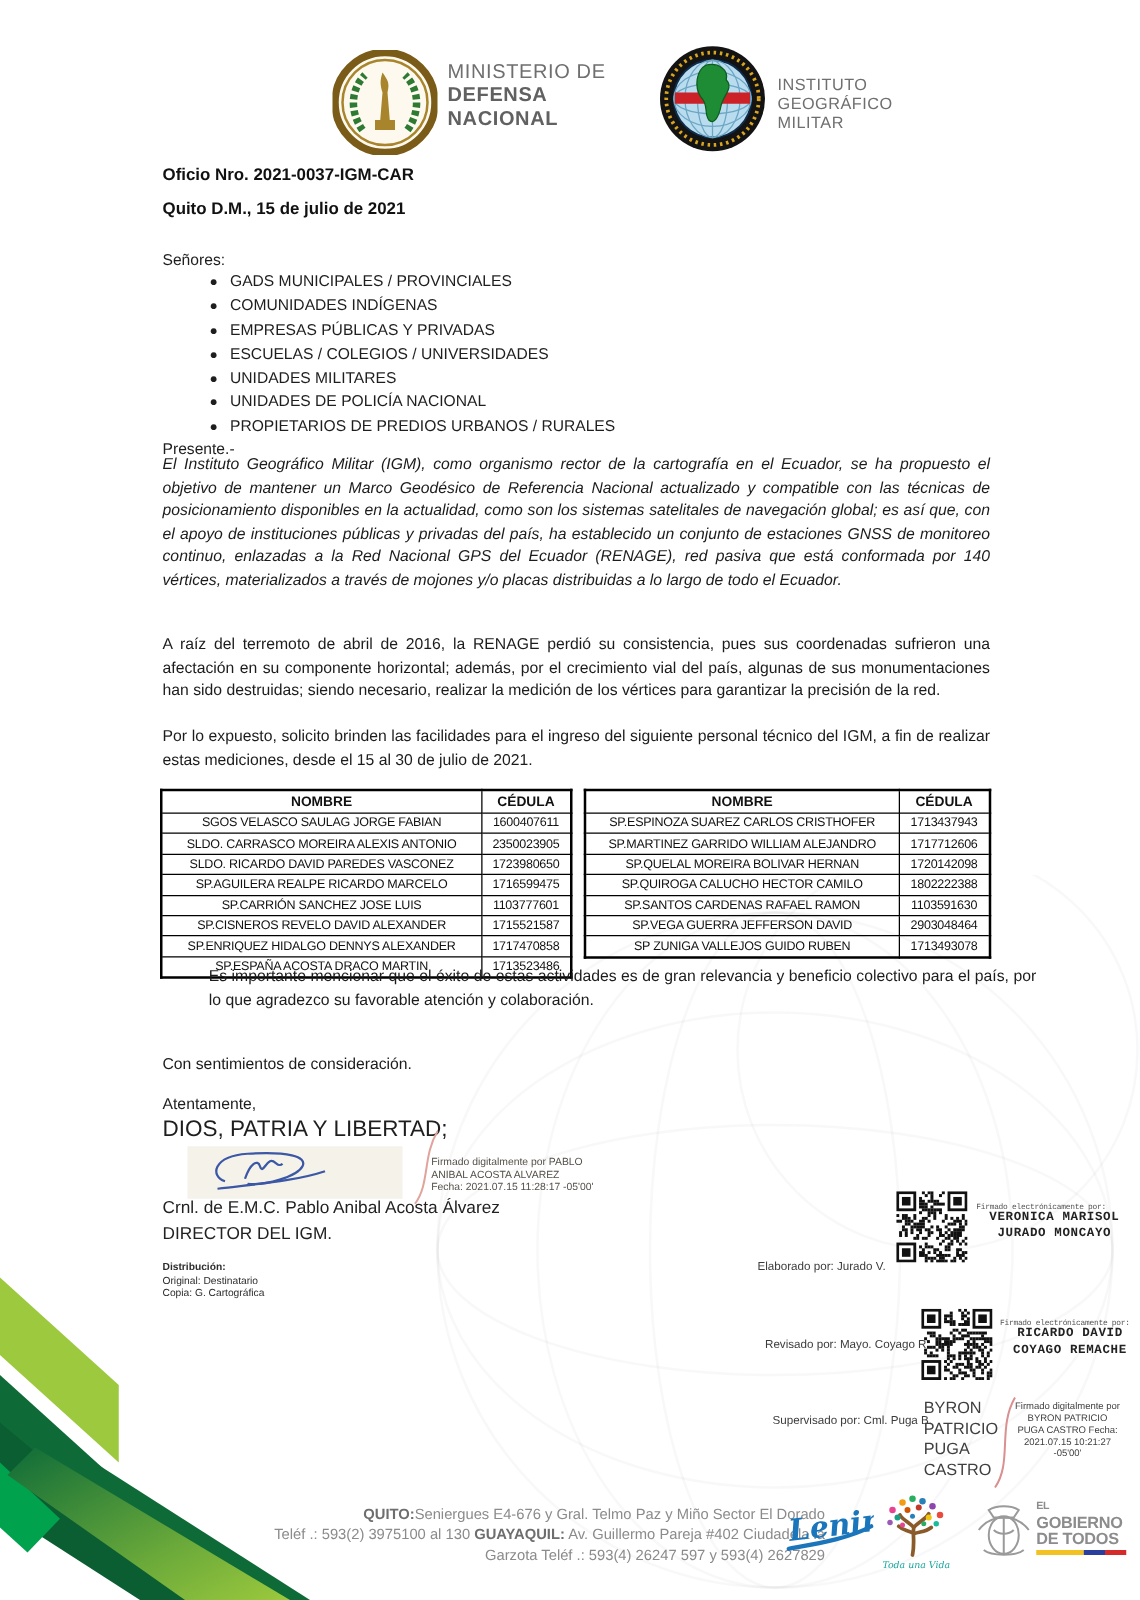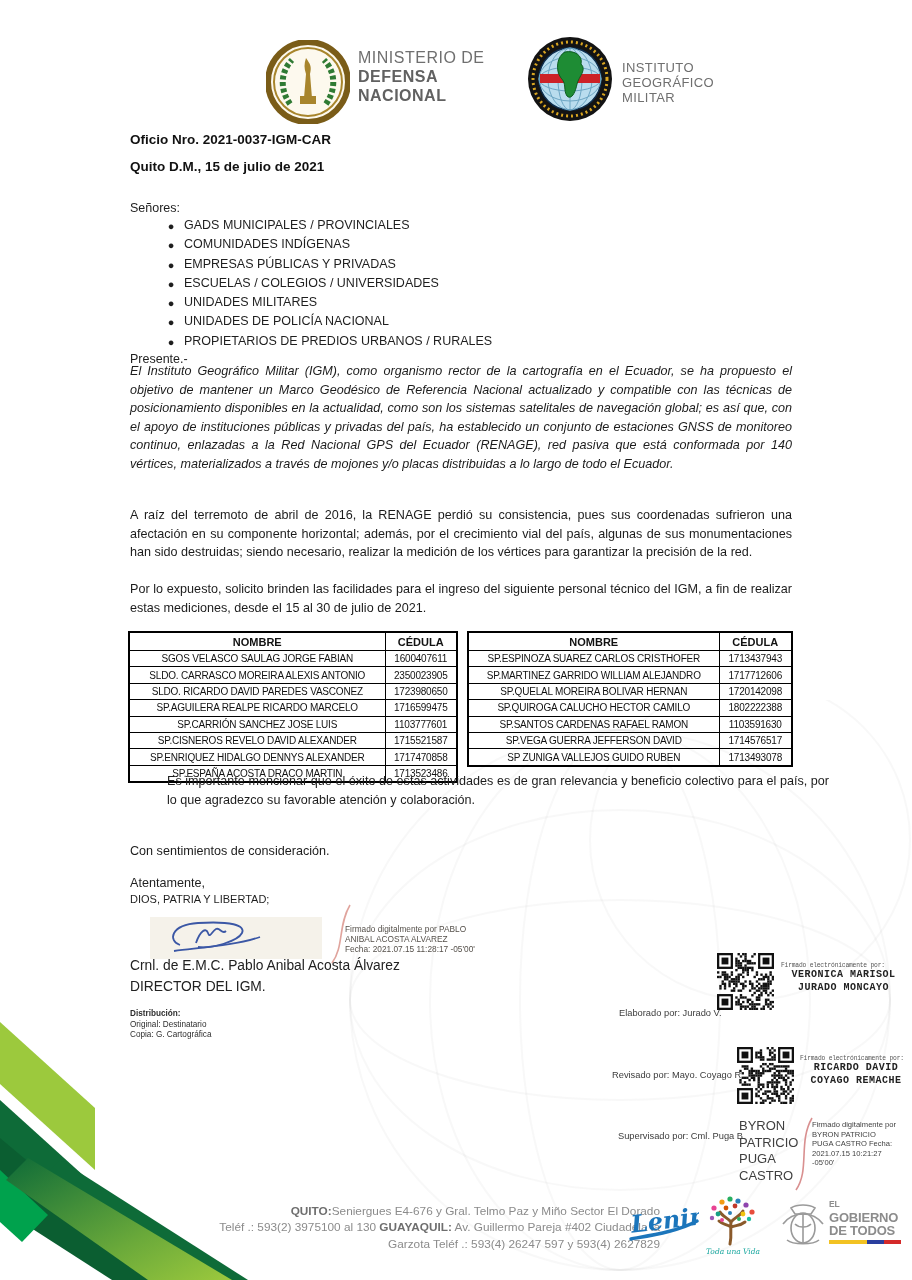--- a/index.html
+++ b/index.html
@@ -26,21 +26,21 @@
   .presente{left:130px;top:352px;font-size:12.5px;}
 
   
   .para{left:130px;width:662px;font-size:12.6px;line-height:18.6px;text-align:justify;color:#1c1c1c;}
   .p1{top:362px;font-style:italic;}
   .p2{top:506px;}
   .p3{top:580px;}
   .p4{top:772px;margin-left:37px;}
   .p5{top:842px;}
   .attn{left:130px;top:876px;font-size:12.6px;}
-  .motto{left:130px;top:893px;font-size:11px;}
+  .motto{left:130px;top:893px;font-size:18px;}
 
   
   .ptable{border-collapse:collapse;table-layout:fixed;}
   .ptable td,.ptable th{border:1.6px solid #000;padding:0 3px;font-size:10px;
       white-space:nowrap;overflow:hidden;letter-spacing:-.2px;height:15.4px;color:#111;text-align:center;}
   .ptable th{font-size:11px;font-weight:bold;text-align:center;letter-spacing:0;height:17px;}
   .ptable{border:2.2px solid #000;}
   .tbl-left{left:128px;top:631px;width:328px;}
   .tbl-right{left:467px;top:631px;width:324px;}
   .tbl-left col.c-name{width:256px;} .tbl-left col.c-id{width:72px;}
@@ -50,34 +50,34 @@
   
   .sig-box{left:150px;top:917px;width:172px;height:42px;background:#f5f2ea;}
   .sig-stamp{left:345px;top:924px;width:200px;font-size:8.3px;line-height:10px;color:#55504a;}
   .sig-redcurve{left:328px;top:903px;width:26px;height:62px;}
   .sig-name{left:130px;top:958px;font-size:13.8px;color:#222;}
   .sig-title{left:130px;top:979px;font-size:13.8px;color:#222;}
   .dist{left:130px;top:1009px;font-size:8.2px;line-height:10.5px;color:#2e2e2e;}
 
   
   .role{font-size:9.3px;color:#3c3c3c;}
-  .role-elab{left:619px;top:1008px;}
+  .role-elab{left:606px;top:1008px;}
   .role-rev{left:612px;top:1070px;}
   .role-sup{left:618px;top:1131px;}
   .qr{width:57px;height:57px;}
   .qr1{left:717px;top:953px;}
   .qr2{left:737px;top:1047px;}
   .estamp{font-family:"Liberation Mono","DejaVu Sans Mono",monospace;color:#222;}
   .estamp .lbl{font-size:6.3px;color:#555;letter-spacing:-.2px;}
   .estamp .nm{font-size:10px;font-weight:bold;line-height:12.5px;letter-spacing:.5px;white-space:pre-line;text-align:center;}
   .estamp1{left:781px;top:962px;width:125px;}
   .estamp2{left:800px;top:1055px;width:112px;}
   .byron-name{left:739px;top:1118px;width:64px;font-size:13px;line-height:16.5px;color:#3f3f3f;white-space:pre-line;}
   .byron-curve{left:792px;top:1116px;width:24px;height:76px;}
-  .byron-stamp{left:812px;top:1120px;width:84px;font-size:7.6px;line-height:9.6px;color:#3f3f3f;}
+  .byron-stamp{left:812px;top:1120px;width:84px;font-size:7.6px;line-height:9.6px;color:#3f3f3f;text-align:center;}
 
   
   .footer-addr{left:96px;top:1203px;width:564px;text-align:right;font-size:11.8px;
       line-height:16.3px;color:#8b8b8b;}
   .footer-addr .b{font-weight:bold;color:#6e6e6e;}
   .lenin{left:627px;top:1199px;width:72px;height:48px;}
   .tree{left:702px;top:1194px;width:60px;height:52px;}
   .tree-caption{left:698px;top:1247px;width:70px;text-align:center;font-size:7.5px;
       font-style:italic;color:#18a79f;font-family:"DejaVu Serif",serif;}
   .gob{left:777px;top:1198px;display:flex;align-items:flex-start;}
@@ -262,21 +262,21 @@
         <tr>
         <td>SP.QUIROGA CALUCHO HECTOR CAMILO</td>
         <td class="cell-id">1802222388</td>
       </tr>
         <tr>
         <td>SP.SANTOS CARDENAS RAFAEL RAMON</td>
         <td class="cell-id">1103591630</td>
       </tr>
         <tr>
         <td>SP.VEGA GUERRA JEFFERSON DAVID</td>
-        <td class="cell-id">1714576517</td>
+        <td class="cell-id">2903048464</td>
       </tr>
         <tr>
         <td>SP ZUNIGA VALLEJOS GUIDO RUBEN</td>
         <td class="cell-id">1713493078</td>
       </tr>
       </tbody>
   </table>
 
   <div class="abs para p4">Es importante mencionar que el éxito de estas actividades es de gran relevancia y beneficio colectivo para el país, por lo que agradezco su favorable atención  y colaboración.</div>
   <div class="abs para p5">Con sentimientos  de consideración.</div>

